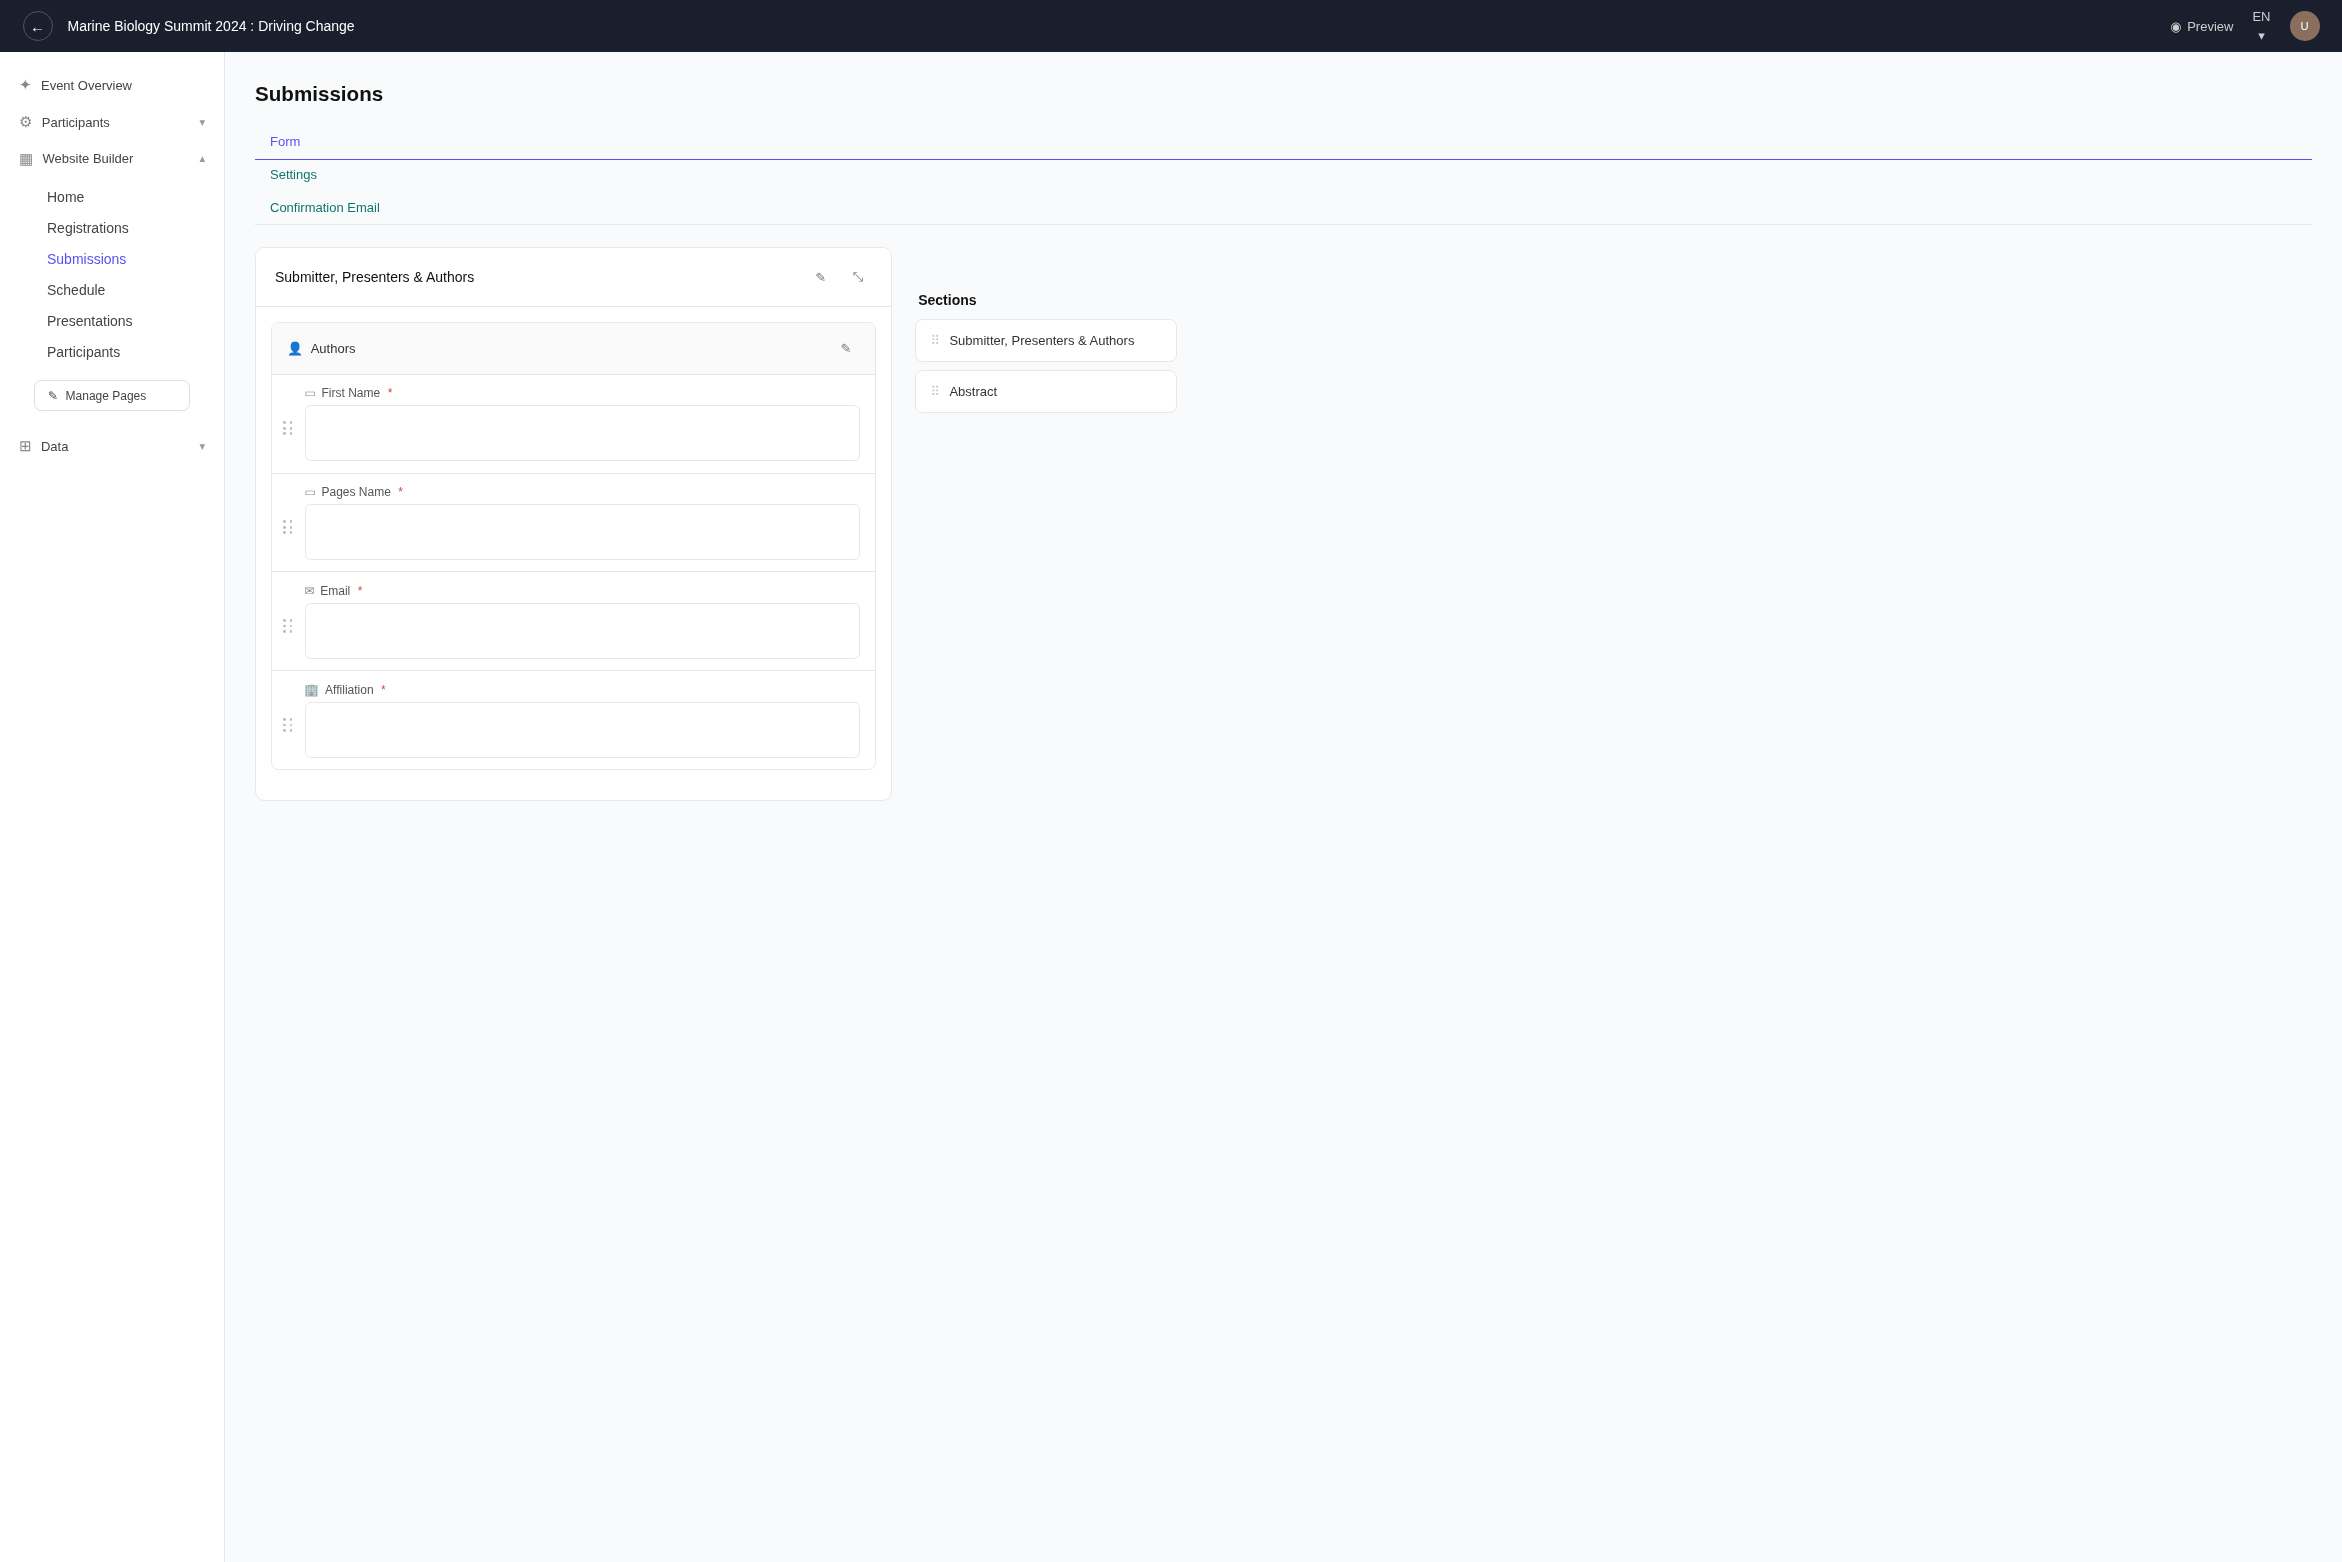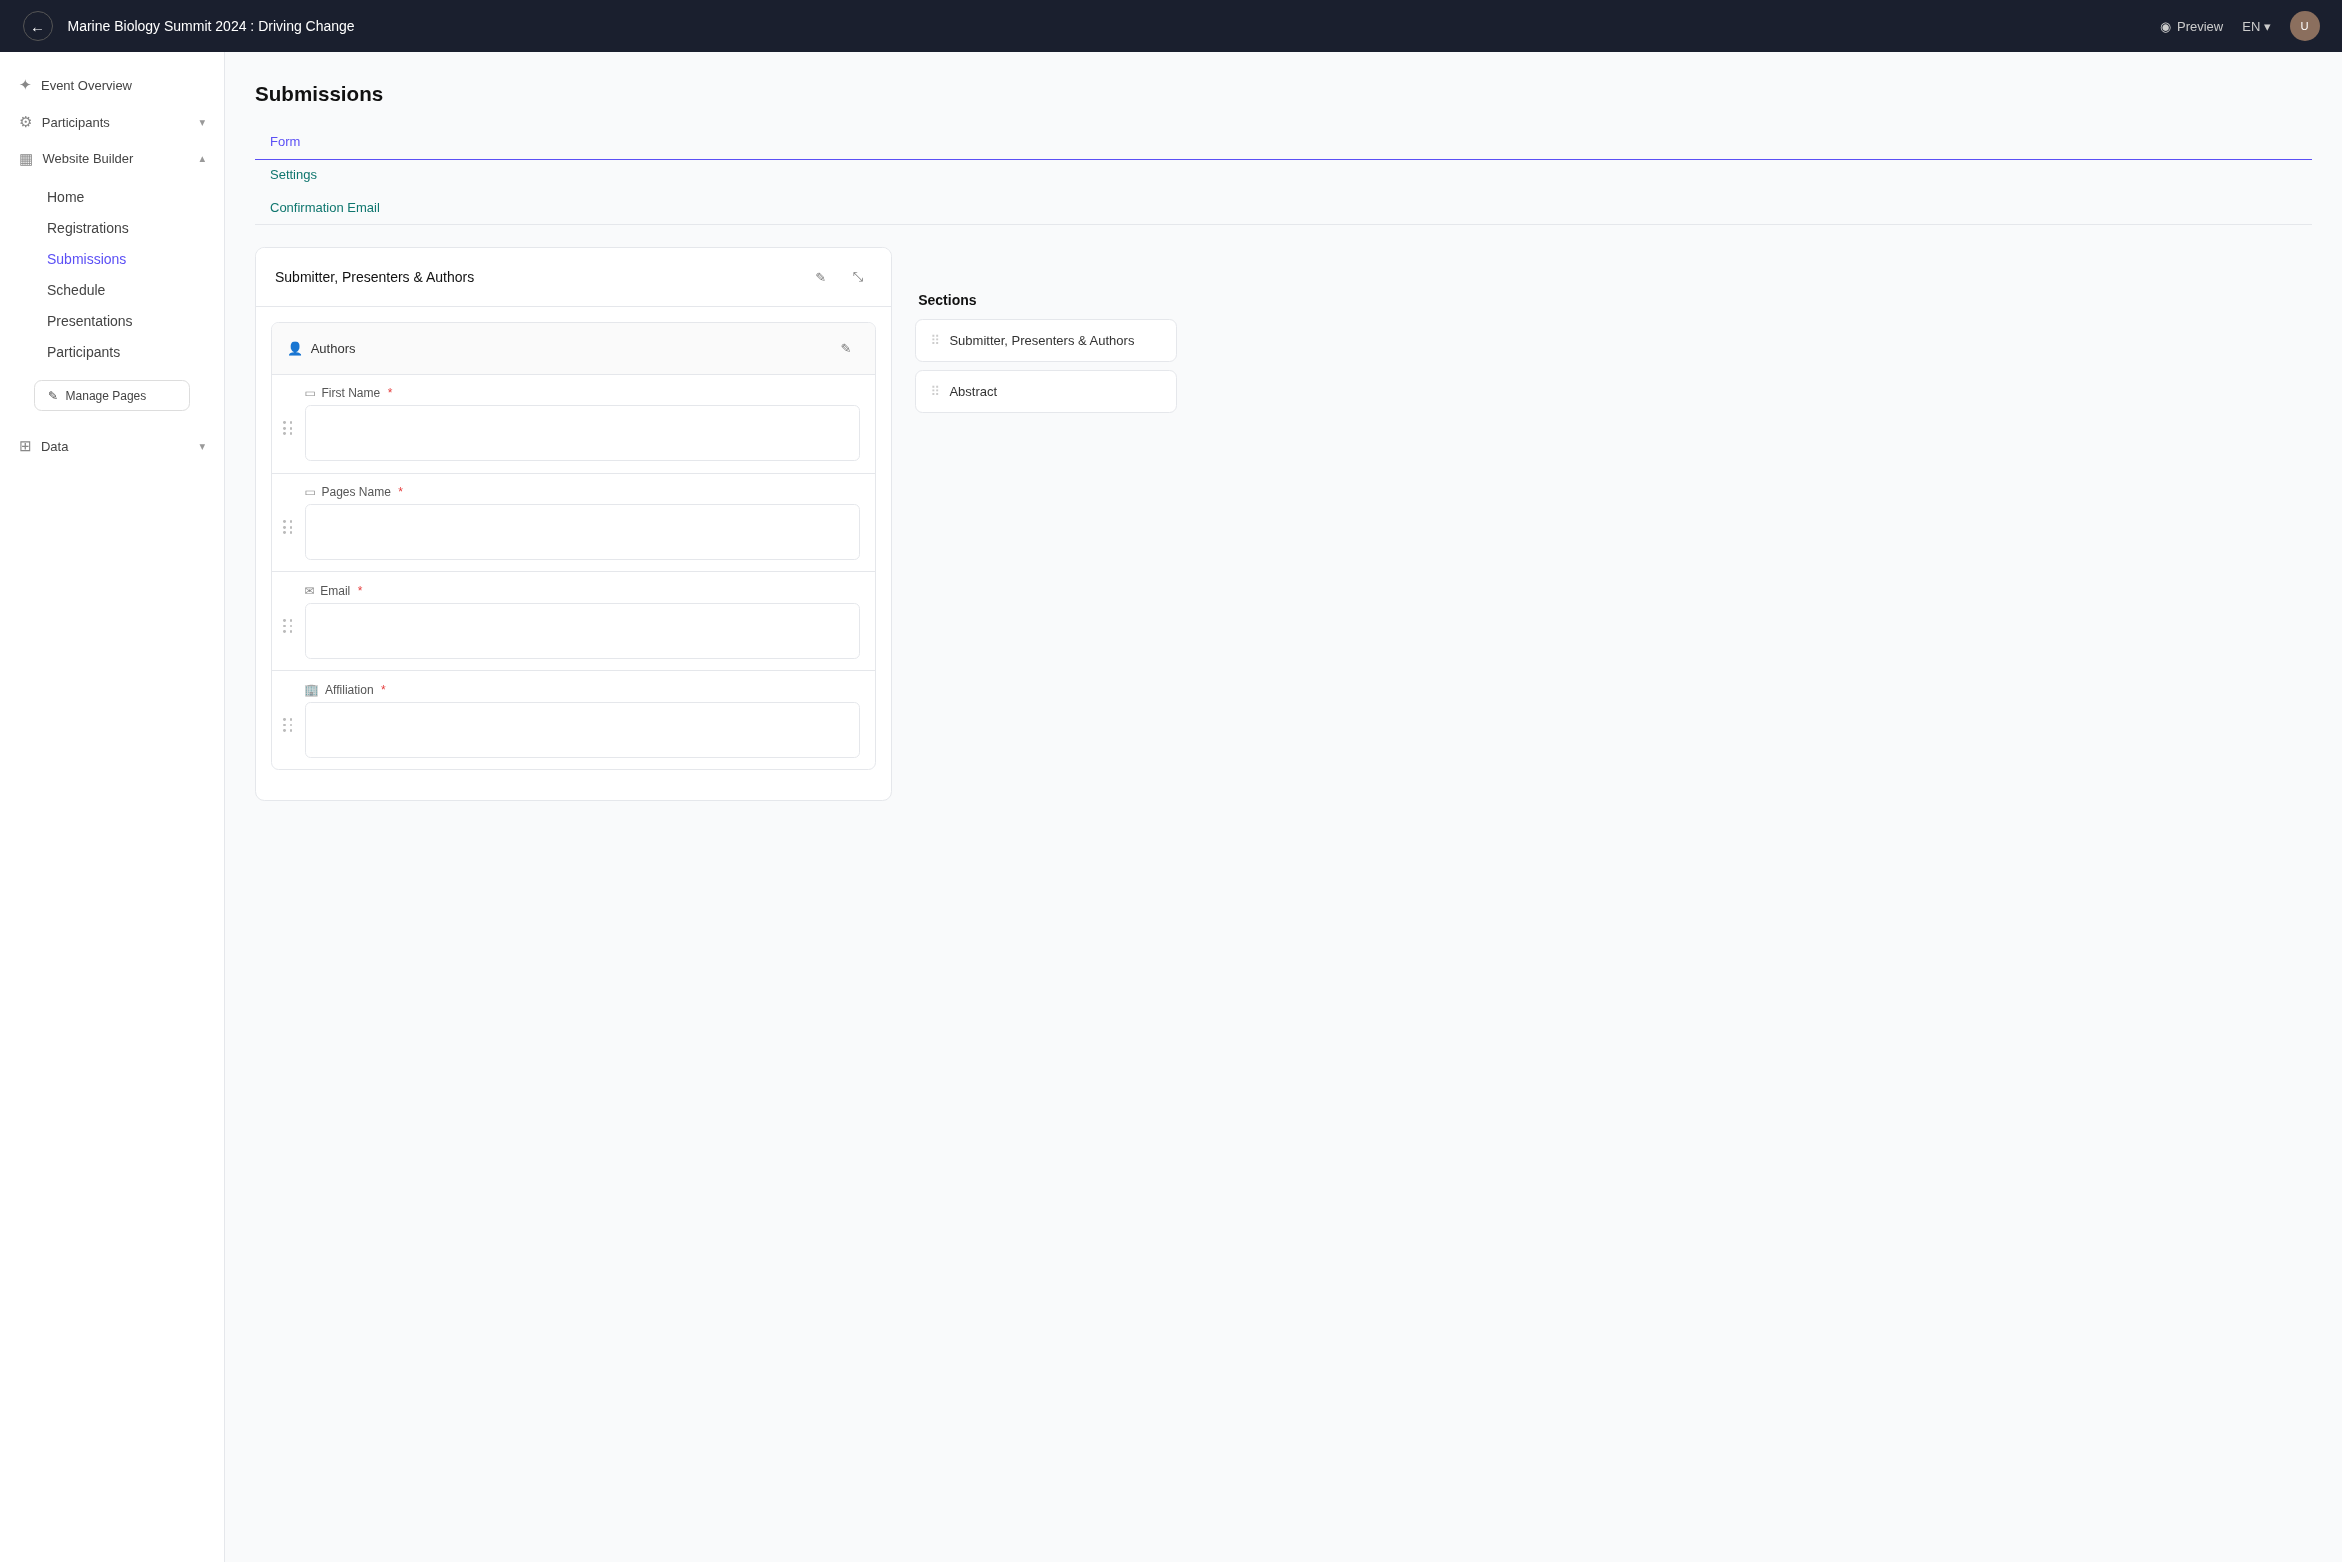--- a/index.html
+++ b/index.html
@@ -33,21 +33,21 @@
     }
     .topnav-right {
       display: flex; align-items: center; gap: 19px;
     }
     .topnav-preview {
       display: flex; align-items: center; gap: 5.6px;
       font-size: 13px; color: #ccc; cursor: pointer;
     }
     .topnav-lang {
       display: flex; align-items: center; gap: 3.7px;
-      font-size: 13px; color: #ccc; cursor: pointer;
+      font-size: 13px; color: #ccc; cursor: pointer; flex-direction: column;
     }
     .topnav-avatar {
       width: 30px; height: 30px;
       border-radius: 50%;
       background: #8b6f5e;
       overflow: hidden;
       display: flex; align-items: center; justify-content: center;
       font-size: 11.2px; color: white;
     }
 

